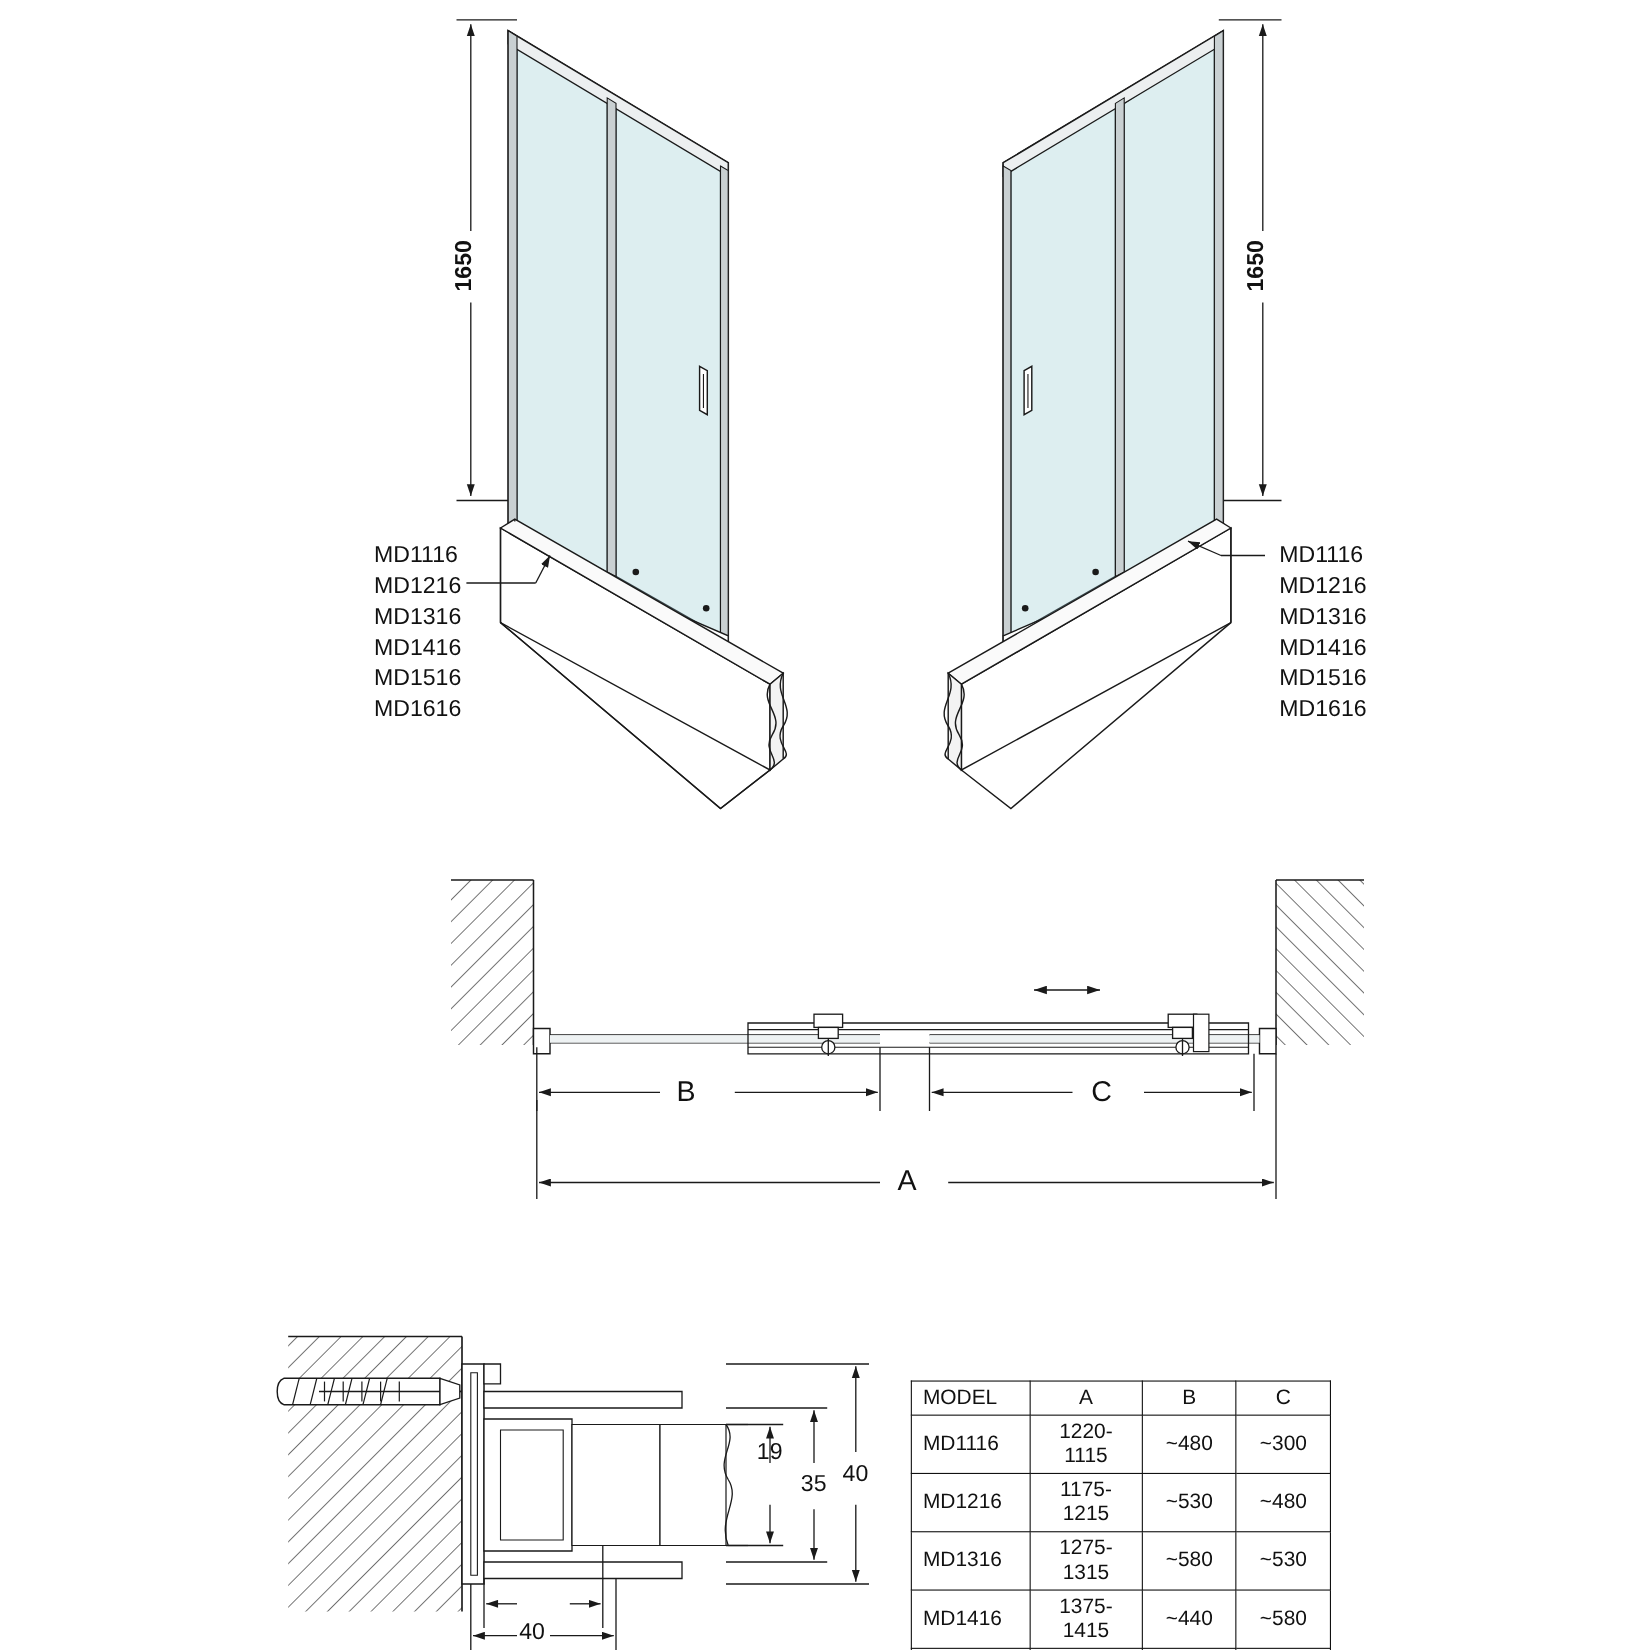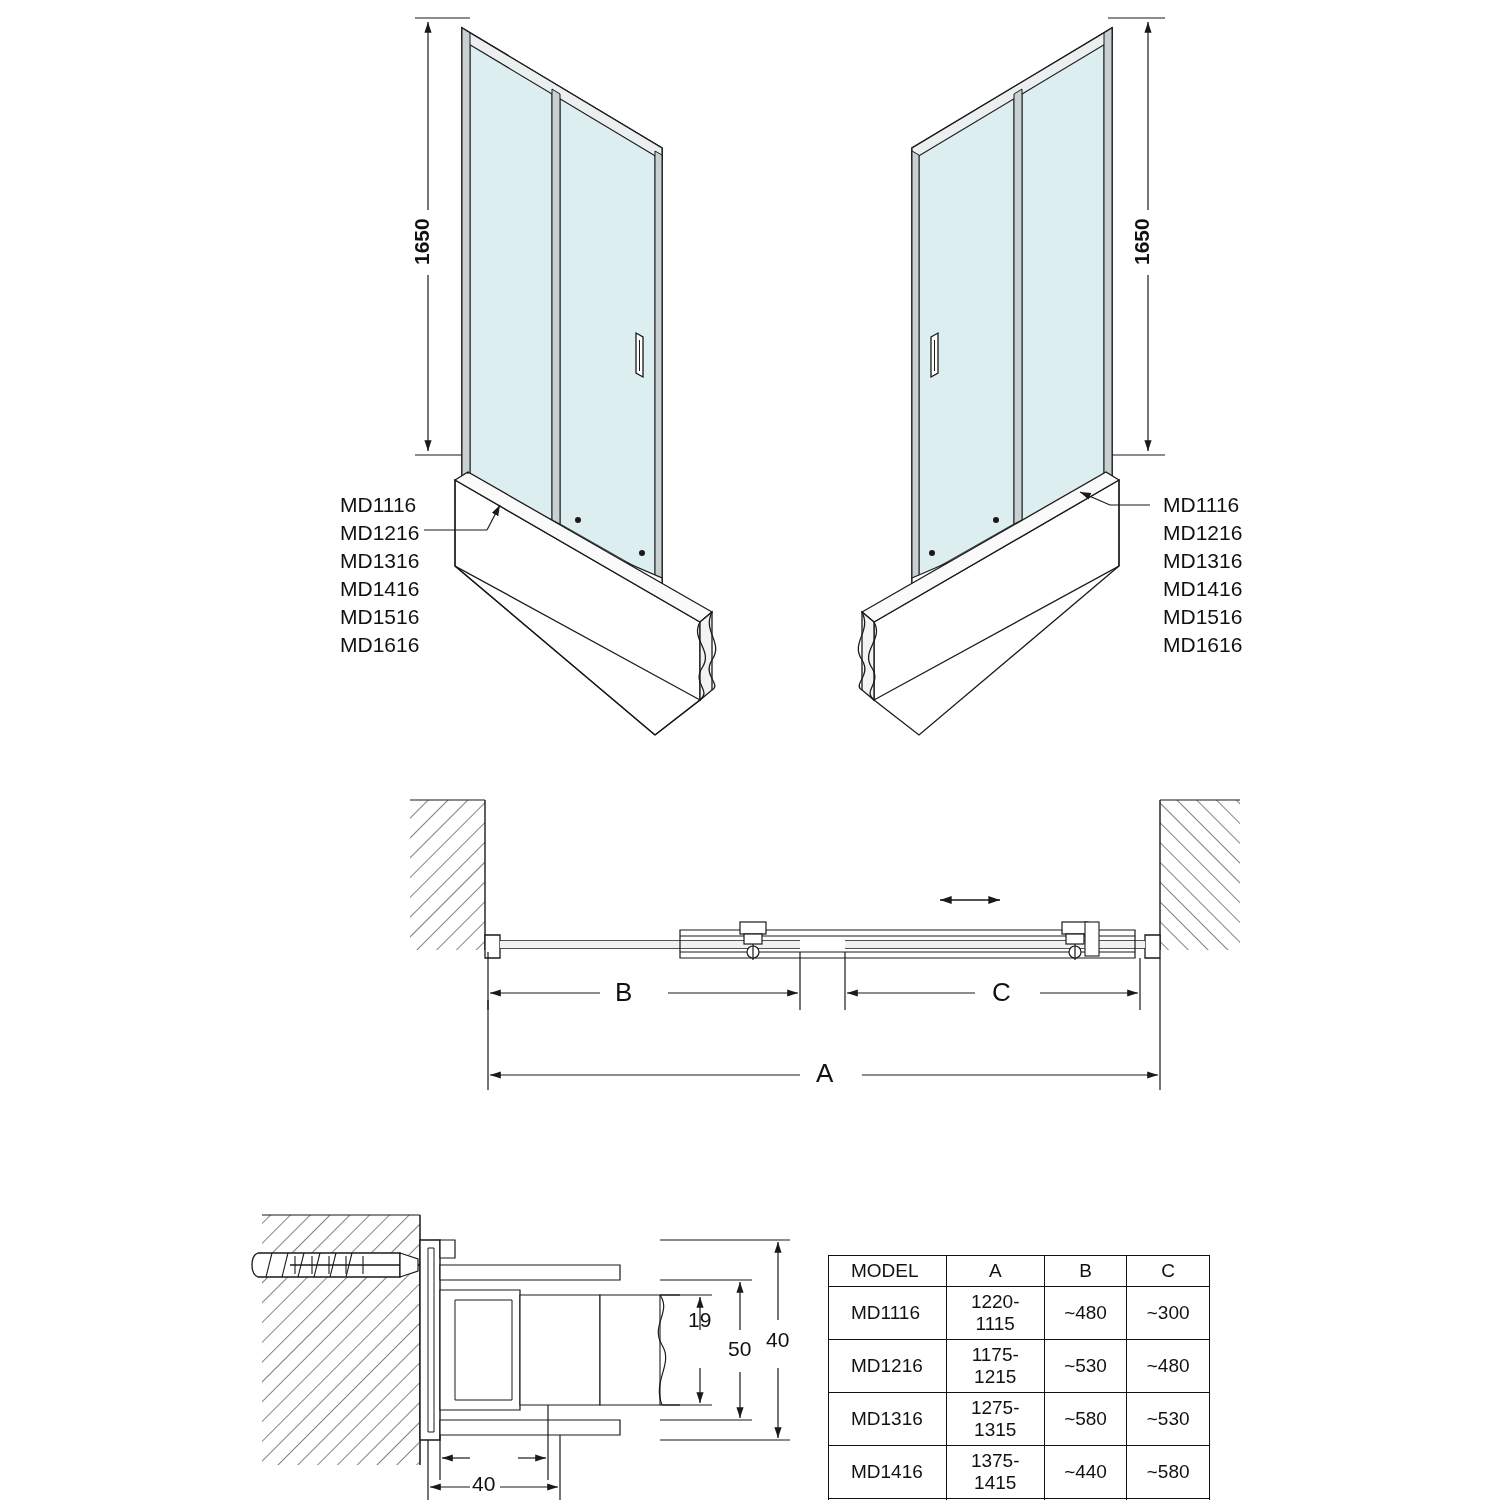--- a/index.html
+++ b/index.html
@@ -6,21 +6,21 @@
   body{width:1500px;height:1500px;position:relative;font-family:"Liberation Sans",sans-serif;color:#1a1a1a;overflow:hidden;}
   .stage{position:absolute;left:0;top:0;width:1500px;height:1500px;}
   svg{position:absolute;left:0;top:0;width:1500px;height:1500px;}
   .lbl{position:absolute;font-family:"Liberation Sans",sans-serif;font-size:21px;color:#111;white-space:nowrap;}
   .lbl.big{font-size:26px;}
   .lbl.bold{font-weight:bold;}
   .vert{transform:rotate(-90deg);transform-origin:left top;}
   table.tbl{position:absolute;border-collapse:collapse;font-size:19px;font-family:"Liberation Sans",sans-serif;}
   table.tbl td,table.tbl th{border:1px solid #111;padding:4px 8px;text-align:center;font-weight:normal;color:#111;}
   table.tbl th{font-weight:normal;}
-  table.tbl td.model,table.tbl th.model{text-align:left;padding-left:22px;}
+  table.tbl td.model,table.tbl th.model{text-align:left;padding-left:10px;}
 </style>
 </head>
 <body>
 
 <div class="stage">
 
 <svg viewBox="0 0 1500 1500" xmlns="http://www.w3.org/2000/svg">
   <defs>
     <marker id="arrA" markerWidth="10" markerHeight="10" refX="9" refY="3" orient="auto" markerUnits="strokeWidth">
       <path d="M0,0 L9,3 L0,6 z" fill="#1a1a1a"></path>
@@ -250,21 +250,21 @@
 <div class="lbl" style="left:1163px;top:605px;">MD1516</div>
 <div class="lbl" style="left:1163px;top:633px;">MD1616</div>
 
 <div class="lbl big" style="left:615px;top:977px;">B</div>
 <div class="lbl big" style="left:992px;top:977px;">C</div>
 <div class="lbl big" style="left:816px;top:1058px;">A</div>
 
 <div class="lbl" style="left:468px;top:1524px;">0-20</div>
 <div class="lbl" style="left:472px;top:1472px;">40</div>
 <div class="lbl" style="left:688px;top:1308px;">19</div>
-<div class="lbl" style="left:728px;top:1337px;">50</div>
+<div class="lbl" style="left:728px;top:1337px;">35</div>
 <div class="lbl" style="left:766px;top:1328px;">40</div>
 
 <table class="tbl" style="left:828px;top:1255px;width:382px;">
   <thead>
     <tr>
       <th class="model" style="width:100px;">MODEL</th>
       <th style="width:110px;">A</th>
       <th style="width:86px;">B</th>
       <th style="width:86px;">C</th>
     </tr>

